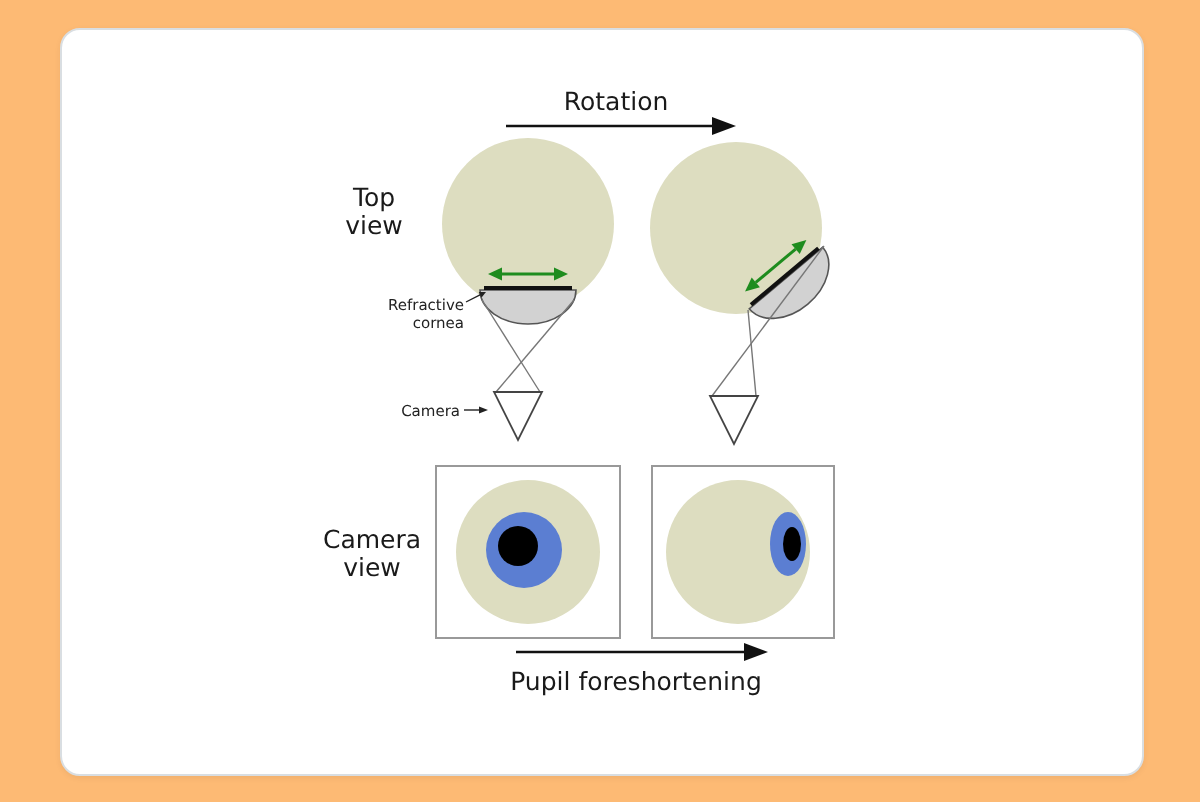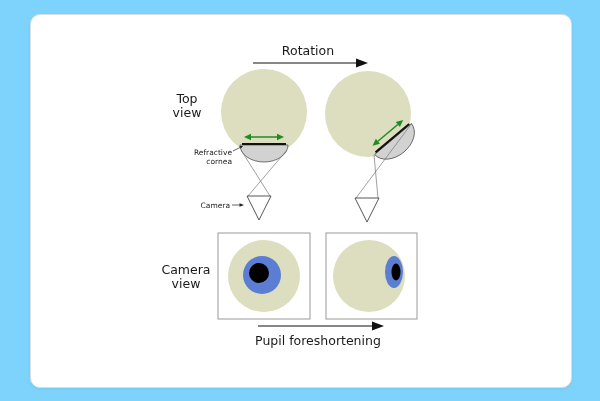--- a/index.html
+++ b/index.html
@@ -34,21 +34,21 @@
     width: 600px;
     height: 401px;
   }
   text { fill: #1a1a1a; }
   .lbl-main { font-size: 12.5px; }
   .lbl-small { font-size: 7.5px; fill: #222; }
 </style>
 </head>
 <body>
 
-<div class="page" style="background: #7dd3fc;">
+<div class="page" style="background: #fdba74;">
   <div class="card" style="background: rgb(255, 255, 255);"></div>
 
   <svg class="diagram" viewBox="0 0 600 401">
 
     <text class="lbl-main" x="308" y="55" text-anchor="middle">Rotation</text>
     <line x1="253" y1="63" x2="356" y2="63" stroke-width="1.2" stroke="#111111"></line>
     <polygon points="356,58.5 368,63 356,67.5" fill="#111111"></polygon>
 
     <text class="lbl-main" x="187" y="103" text-anchor="middle">Top</text>
     <text class="lbl-main" x="187" y="117" text-anchor="middle">view</text>

